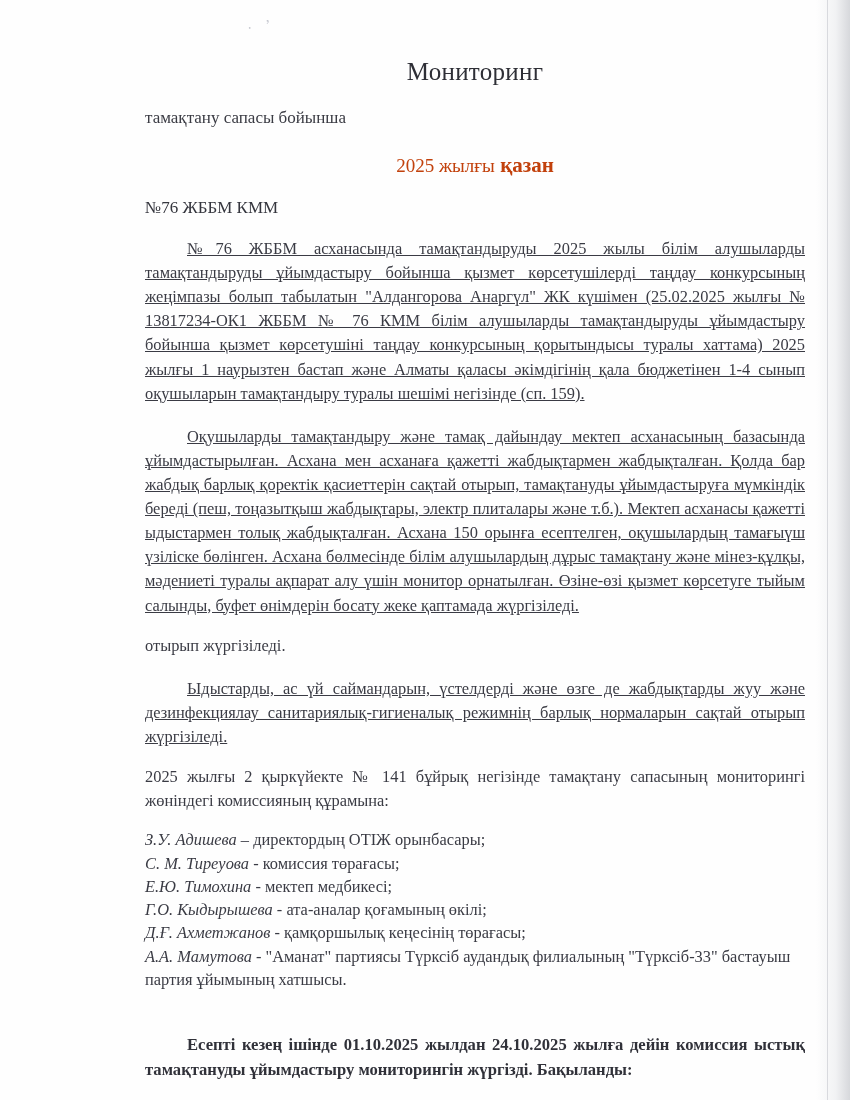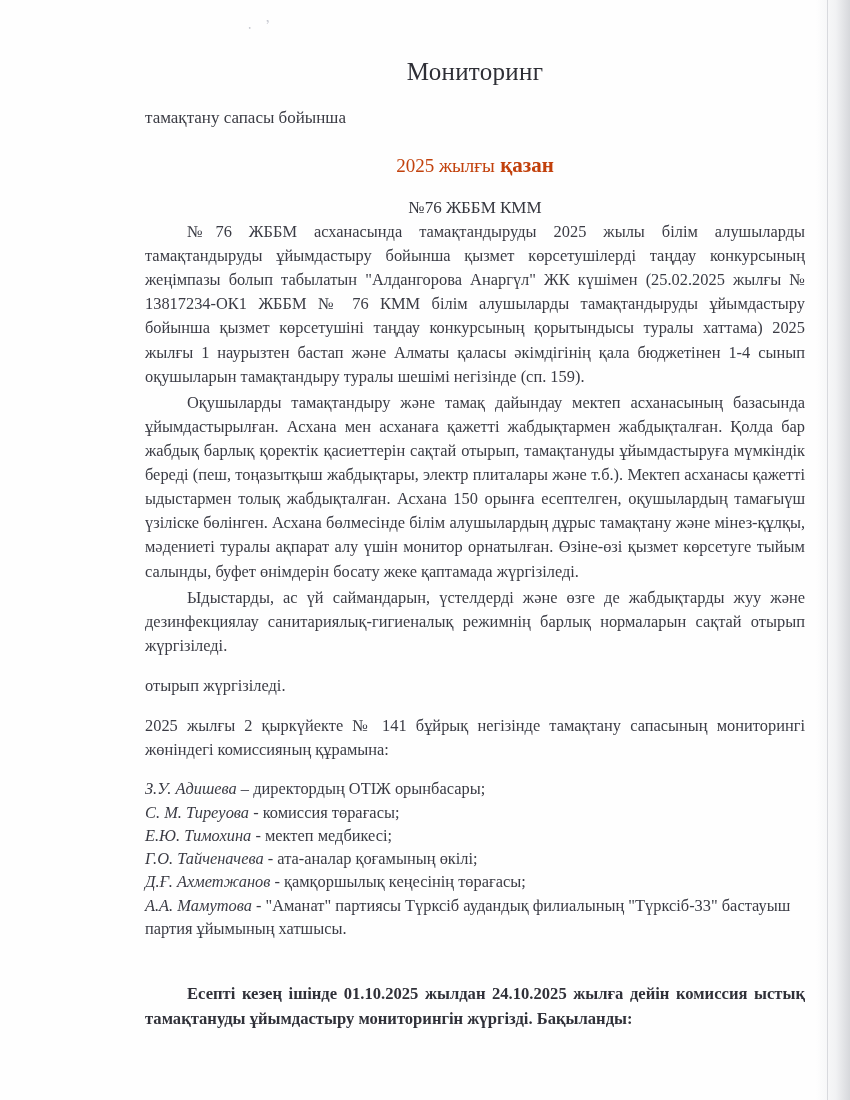--- a/index.html
+++ b/index.html
@@ -84,37 +84,37 @@
   }
   .doc-period {
     text-align: center;
     font-size: 21px;
     margin: 25px 0 0 0;
     color: #c2410c;
   }
   .doc-period .period-year { font-weight: normal; font-size: 19px; }
   .doc-period .period-month { font-weight: bold; }
   .doc-org {
-    text-align: center;
+    text-align: left;
     font-size: 17px;
     margin: 20px 0 0 0;
     color: #35363e;
   }
 
   
   .body-par {
     text-align: justify;
     text-justify: inter-word;
     font-size: 16.4px;
     line-height: 1.47;
     margin: 0;
     color: #3a3b44;
   }
   .body-par.indented { text-indent: 42px; }
-  .par-gap-lg { margin-top: 2px; }
+  .par-gap-lg { margin-top: 19px; text-decoration: underline; }
   .par-gap-md { margin-top: 16px; }
 
   
   #commission-list {
     margin: 15px 0 0 0;
     padding: 0;
     list-style: none;
   }
   #commission-list li {
     font-size: 16.4px;
@@ -155,31 +155,31 @@
       <span class="period-year">2025 жылғы</span>
       <span class="period-month">қазан</span>
     </p>
 
     <p class="doc-org">№76 ЖББМ КММ</p>
 
     <p class="body-par indented par-gap-lg">№76 ЖББМ асханасында тамақтандыруды 2025 жылы білім алушыларды тамақтандыруды ұйымдастыру бойынша қызмет көрсетушілерді таңдау конкурсының жеңімпазы болып табылатын "Алдангорова Анаргүл" ЖК күшімен (25.02.2025 жылғы № 13817234-ОК1 ЖББМ № 76 КММ білім алушыларды тамақтандыруды ұйымдастыру бойынша қызмет көрсетушіні таңдау конкурсының қорытындысы туралы хаттама) 2025 жылғы 1 наурызтен бастап және Алматы қаласы әкімдігінің қала бюджетінен 1-4 сынып оқушыларын тамақтандыру туралы шешімі негізінде (сп. 159).</p>
 
     <p class="body-par indented par-gap-lg">Оқушыларды тамақтандыру және тамақ дайындау мектеп асханасының базасында ұйымдастырылған. Асхана мен асханаға қажетті жабдықтармен жабдықталған. Қолда бар жабдық барлық қоректік қасиеттерін сақтай отырып, тамақтануды ұйымдастыруға мүмкіндік береді (пеш, тоңазытқыш жабдықтары, электр плиталары және т.б.). Мектеп асханасы қажетті ыдыстармен толық жабдықталған. Асхана 150 орынға есептелген, оқушылардың тамағыүш үзіліске бөлінген. Асхана бөлмесінде білім алушылардың дұрыс тамақтану және мінез-құлқы, мәдениеті туралы ақпарат алу үшін монитор орнатылған. Өзіне-өзі қызмет көрсетуге тыйым салынды, буфет өнімдерін босату жеке қаптамада жүргізіледі.</p>
 
+    <p class="body-par par-gap-md">отырып жүргізіледі.</p>
+
     <p class="body-par indented par-gap-lg">Ыдыстарды, ас үй саймандарын, үстелдерді және өзге де жабдықтарды жуу және дезинфекциялау санитариялық-гигиеналық режимнің барлық нормаларын сақтай отырып жүргізіледі.</p>
-
-    <p class="body-par par-gap-md">отырып жүргізіледі.</p>
 
     <p class="body-par par-gap-md">2025 жылғы 2 қыркүйекте № 141 бұйрық негізінде тамақтану сапасының мониторингі жөніндегі комиссияның құрамына:</p>
 
     <ul id="commission-list">
       <li><span class="member-name">З.У. Адишева</span><span class="member-role"> – директордың ОТІЖ орынбасары;</span></li>
       <li><span class="member-name">С. М. Тиреуова</span><span class="member-role"> - комиссия төрағасы;</span></li>
       <li><span class="member-name">Е.Ю. Тимохина</span><span class="member-role"> - мектеп медбикесі;</span></li>
-      <li><span class="member-name">Г.О. Тайченачева</span><span class="member-role"> - ата-аналар қоғамының өкілі;</span></li>
+      <li><span class="member-name">Г.О. Кыдырышева</span><span class="member-role"> - ата-аналар қоғамының өкілі;</span></li>
       <li><span class="member-name">Д.Ғ. Ахметжанов</span><span class="member-role"> - қамқоршылық кеңесінің төрағасы;</span></li>
       <li><span class="member-name">А.А. Мамутова</span><span class="member-role"> - "Аманат" партиясы Түрксіб аудандық филиалының "Түрксіб-33" бастауыш партия ұйымының хатшысы.</span></li>
     </ul>
 
     <p class="note-par indented" style="margin-top:42px">Есепті кезең ішінде 01.10.2025 жылдан 24.10.2025 жылға дейін комиссия ыстық тамақтануды ұйымдастыру мониторингін жүргізді. Бақыланды:</p>
 
   </div>
 
   <div id="page-edge-line"></div>
   <div id="page-edge-shadow"></div>

